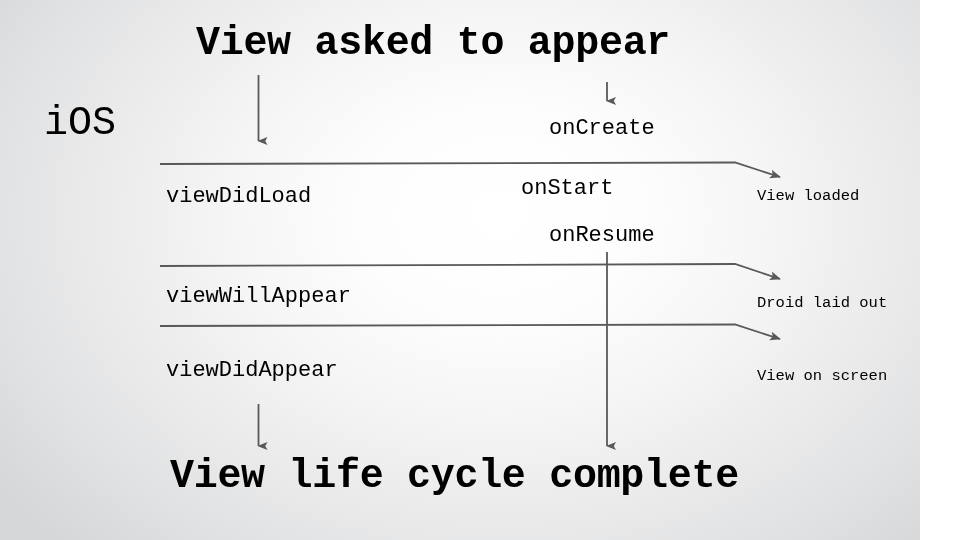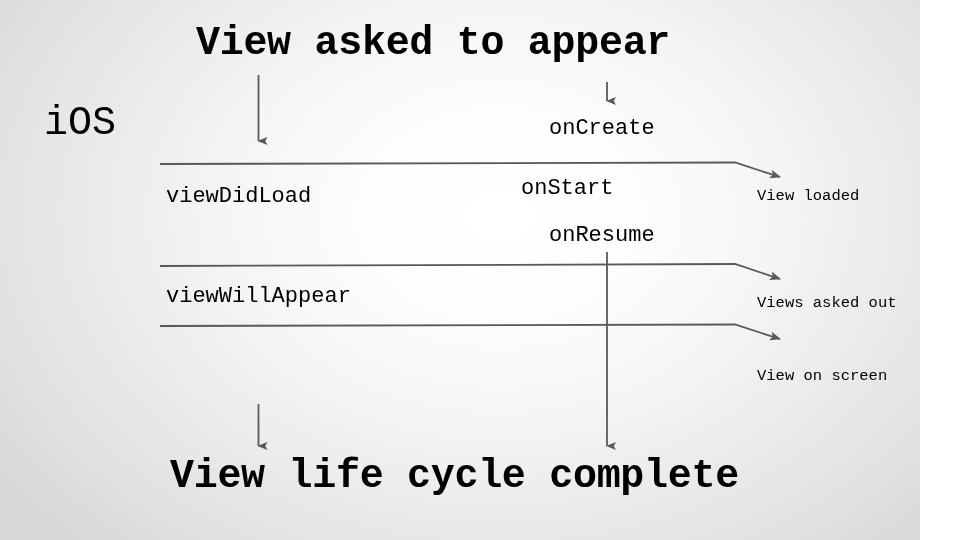--- a/index.html
+++ b/index.html
@@ -117,26 +117,27 @@
 
   <div class="txt headline" id="title-bottom">View life cycle complete</div>
 
   <div class="txt platform-label" id="ios-label">iOS</div>
 
 
   <div class="txt lifecycle-method" id="m-viewwillappear">viewWillAppear</div>
 
   <div class="txt lifecycle-method" id="m-viewdidload">viewDidLoad</div>
 
+  <div class="txt lifecycle-method" id="m-viewdidappear">viewDidAppear</div>
 
   <div class="txt lifecycle-method" id="m-oncreate">onCreate</div>
 
   <div class="txt lifecycle-method" id="m-onstart">onStart</div>
 
   <div class="txt lifecycle-method" id="m-onresume">onResume</div>
 
   <div class="txt state-note" id="n-viewloaded">View loaded</div>
 
-  <div class="txt state-note" id="n-viewslaidout">Views asked out</div>
+  <div class="txt state-note" id="n-viewslaidout">Droid laid out</div>
 
   <div class="txt state-note" id="n-viewonscreen">View on screen</div>
 
 </div>
 
 </body></html>

